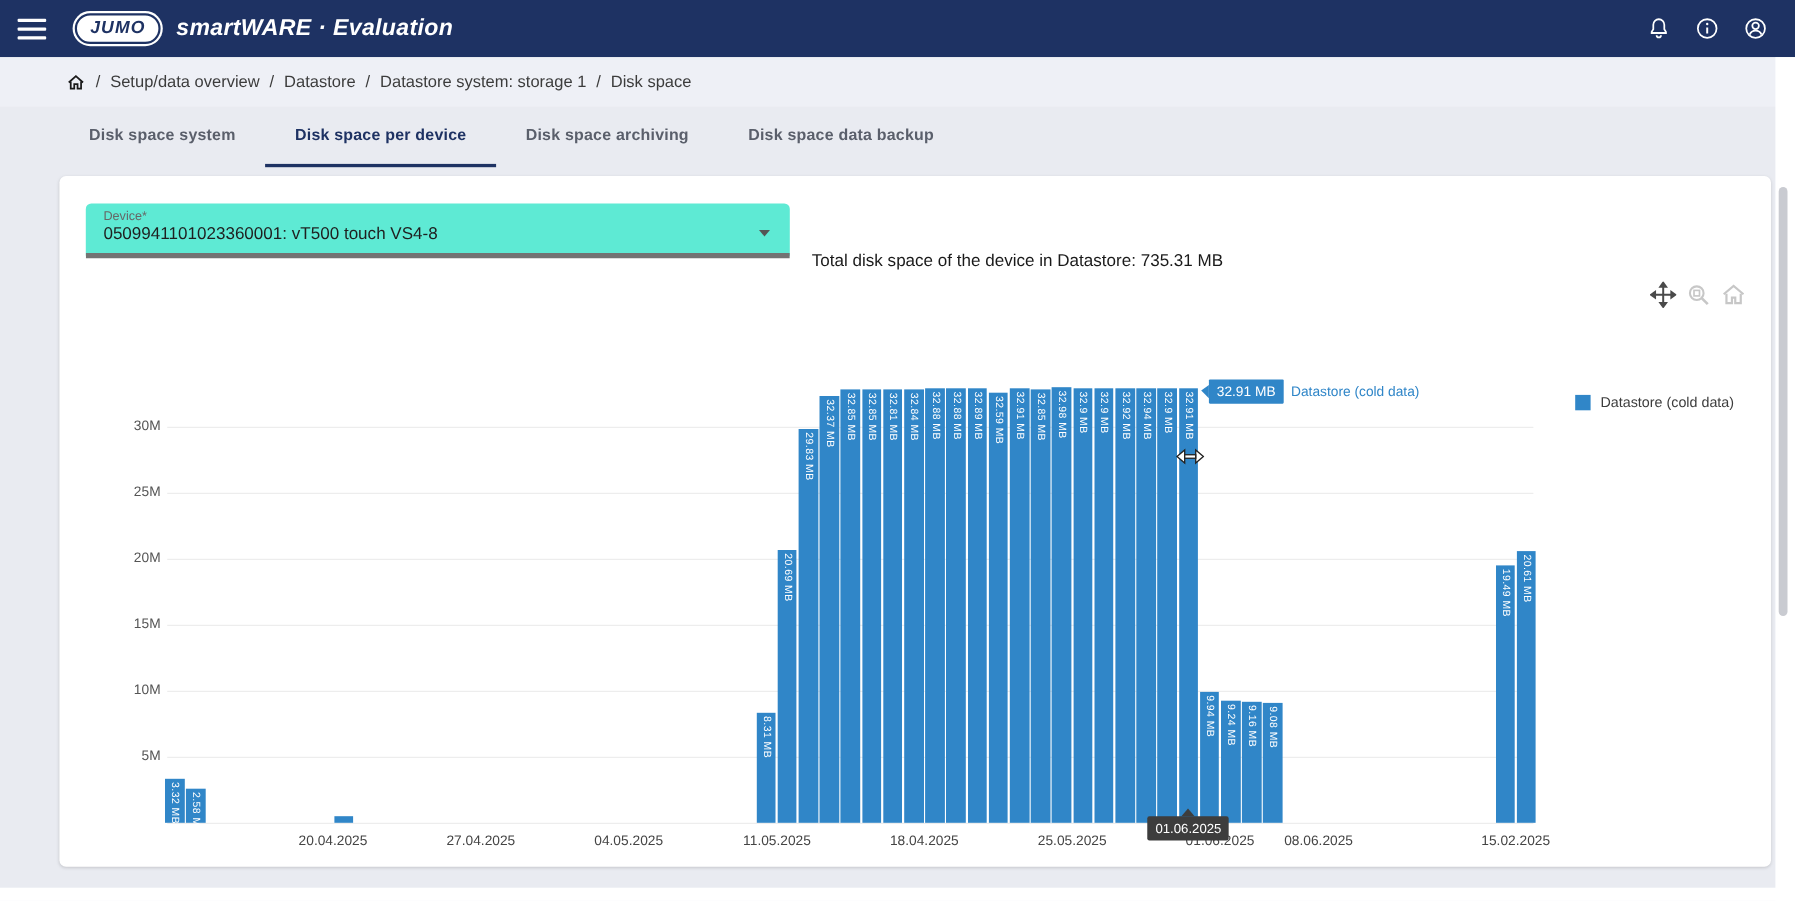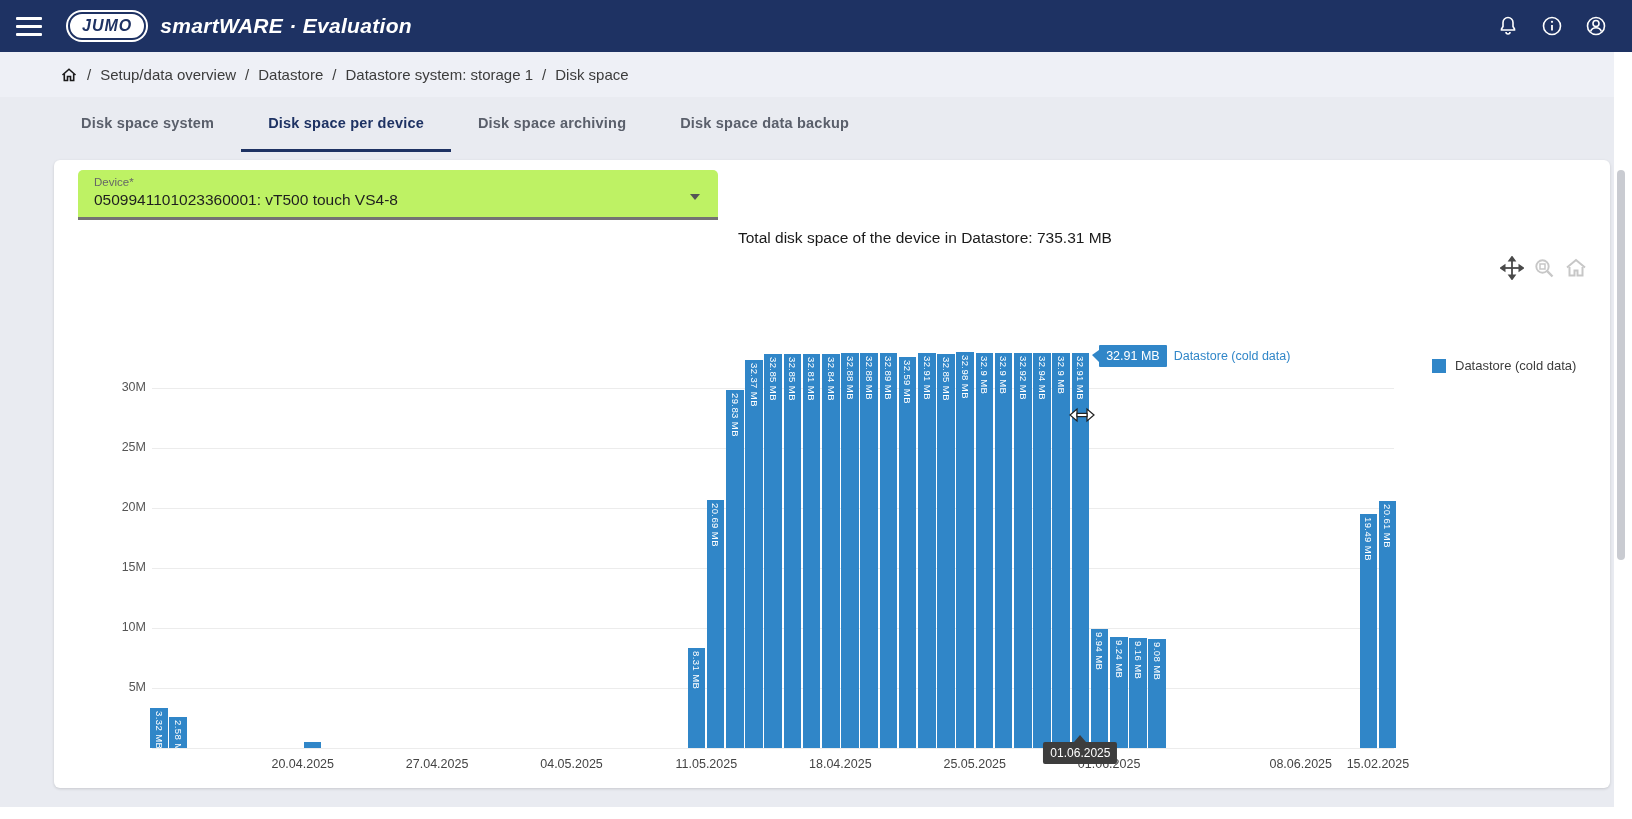--- a/index.html
+++ b/index.html
@@ -35,22 +35,22 @@
   .tab { margin-top:0; padding:0 27px; display:flex; align-items:center;
     font-size:14.5px; font-weight:bold; letter-spacing:.2px; color:#5a5f6b;
     cursor:pointer; border-bottom:3px solid transparent; }
   .tab:first-child { margin-left:54px; }
   .tab.active { color:#1e3263; border-bottom-color:#1e3263; }
 
   
   .card { position:absolute; left:54px; top:160px; width:1556px; height:628px;
     background:#fff; border-radius:6px; box-shadow:0 1px 3px rgba(0,0,0,.15); }
 
-  .device-select { position:absolute; left:24px; top:10px; width:640px; height:50px;
-    background:#bef264; border-radius:5px 5px 0 0; border-bottom:3px solid #737373;
+  .device-select { position:absolute; left:24px; top:25px; width:640px; height:50px;
+    background:#5eead4; border-radius:5px 5px 0 0; border-bottom:5px solid #737373;
     cursor:pointer; }
   .ds-label { position:absolute; left:16px; top:6px; font-size:11.5px; color:#666; }
   .ds-value { position:absolute; left:16px; bottom:8px; font-size:15.5px; color:#1f1f1f; }
   .ds-arrow { position:absolute; right:18px; top:24px; width:0; height:0;
     border-left:5px solid transparent; border-right:5px solid transparent;
     border-top:6px solid #555; }
 
   .summary { position:absolute; left:684px; top:37px; font-size:15.5px; color:#1a1a1a;margin-top:32px; }
 
   
@@ -196,21 +196,21 @@
       <div class="ytick" style="top: 280px;">25M</div>
       <div class="gridline" style="top: 228px; left: 98px; width: 1242px;"></div>
       <div class="ytick" style="top: 220px;">30M</div>
       <div class="xtick" style="left: 160px; top: 597px;">20.04.2025</div>
       <div class="xtick" style="left: 294.4px; top: 597px;">27.04.2025</div>
       <div class="xtick" style="left: 428.8px; top: 597px;">04.05.2025</div>
       <div class="xtick" style="left: 563.2px; top: 597px;">11.05.2025</div>
       <div class="xtick" style="left: 697.6px; top: 597px;">18.04.2025</div>
       <div class="xtick" style="left: 832px; top: 597px;">25.05.2025</div>
       <div class="xtick" style="left: 966.4px; top: 597px;">01.06.2025</div>
-      <div class="xtick" style="left: 1158px; top: 597px;">08.06.2025</div>
+      <div class="xtick" style="left: 1056px; top: 597px;">08.06.2025</div>
       <div class="xtick" style="left: 1235.2px; top: 597px;">15.02.2025</div>
       <div class="bar" style="left: 96.05px; top: 548.16px; width: 17.5px; height: 39.84px; background: rgb(48, 134, 200);">
         <span class="bar-label">3.32 MB</span>
       </div>
       <div class="bar" style="left: 115.25px; top: 557.04px; width: 17.5px; height: 30.96px; background: rgb(48, 134, 200);">
         <span class="bar-label">2.58 MB</span>
       </div>
       <div class="bar" style="left: 249.65px; top: 581.76px; width: 17.5px; height: 6.24px; background: rgb(48, 134, 200);"></div>
       <div class="bar" style="left: 633.65px; top: 488.28px; width: 17.5px; height: 99.72px; background: rgb(48, 134, 200);">
         <span class="bar-label">8.31 MB</span>

